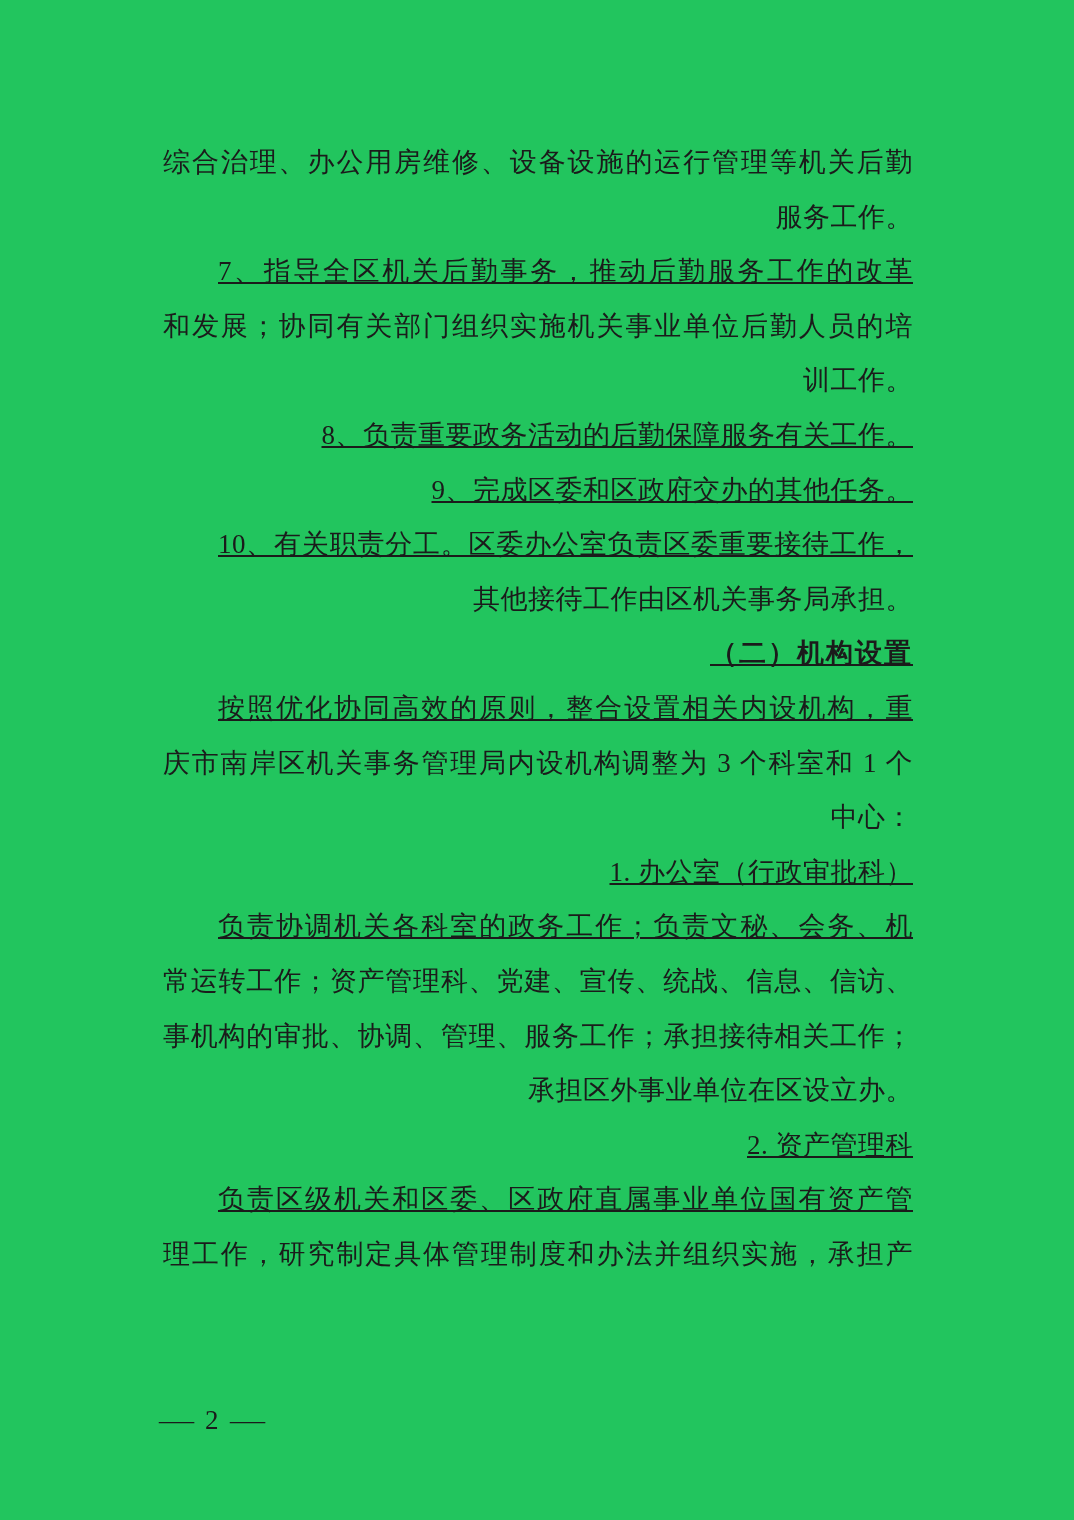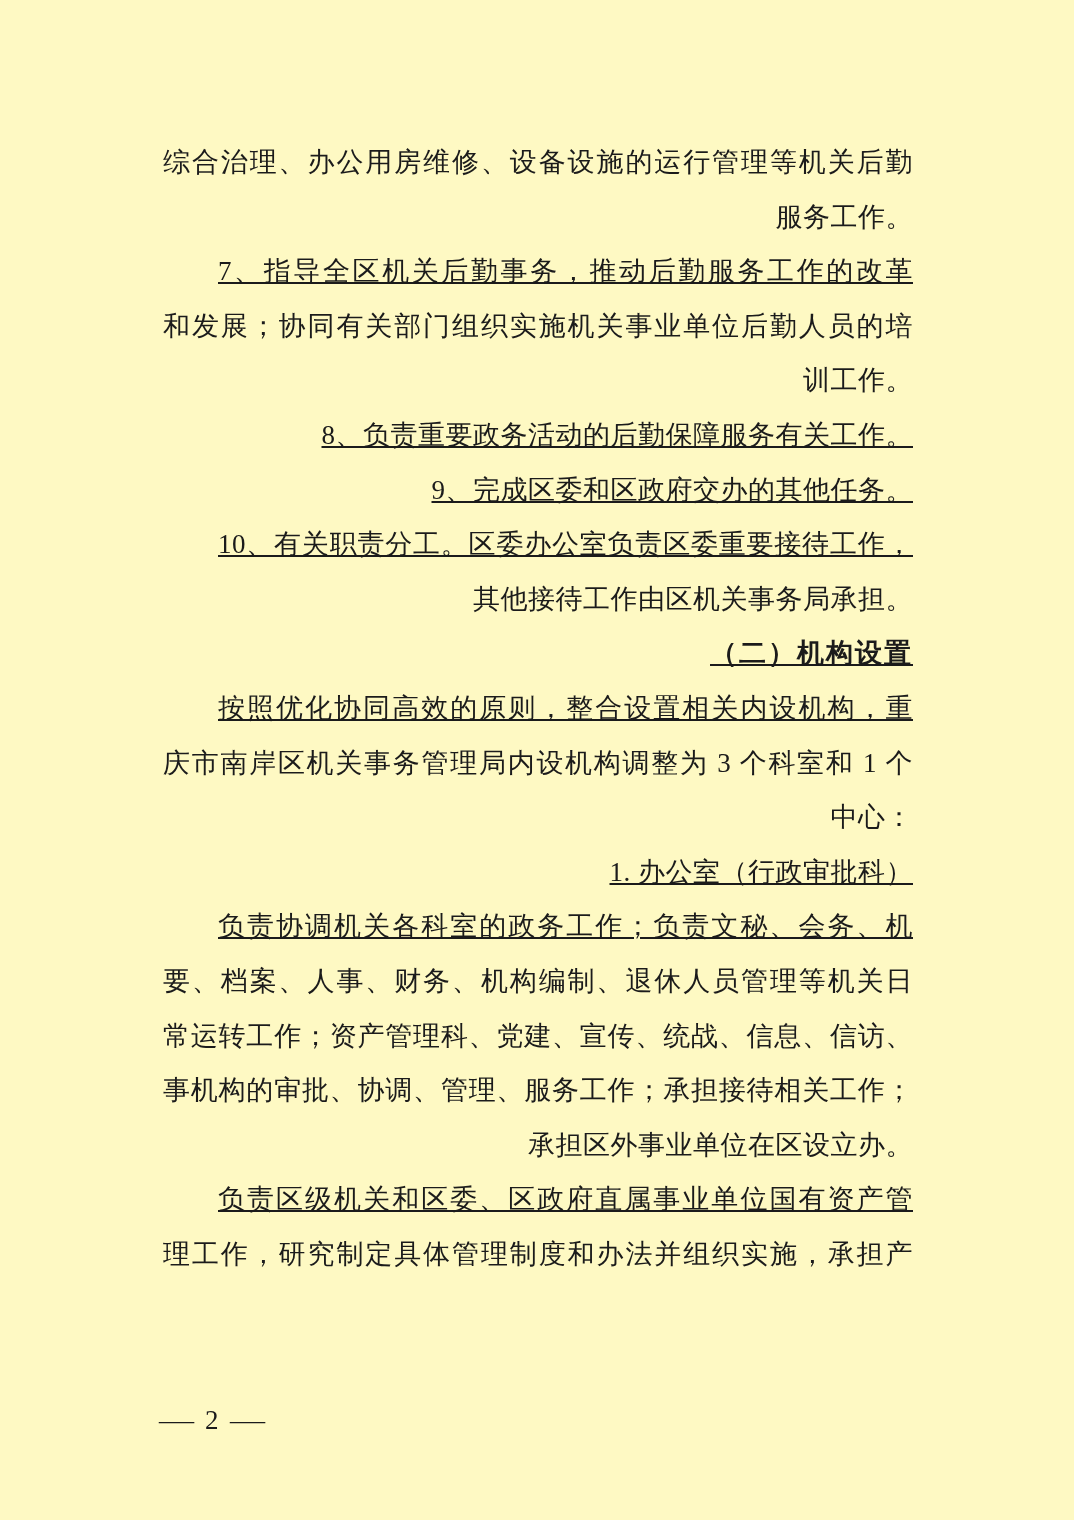--- a/index.html
+++ b/index.html
@@ -6,21 +6,21 @@
   body{
     width:1074px;height:1520px;
     background:#ffffff;
     font-family:"Liberation Serif","DejaVu Serif",serif;
     color:#1b1b1b;
     -webkit-font-smoothing:antialiased;
   }
   .page{
     position:relative;
     width:1074px;height:1520px;
-    background:#fef9c3;
+    background:#22c55e;
     overflow:hidden;
   }
   .body-text{
     position:absolute;
     left:163px;
     top:135px;
     width:750px;
   }
   .line{
     height:54.6px;
@@ -74,24 +74,24 @@
     <div class="line indent">8、负责重要政务活动的后勤保障服务有关工作。</div>
     <div class="line indent">9、完成区委和区政府交办的其他任务。</div>
     <div class="line indent full">10、有关职责分工。区委办公室负责区委重要接待工作，</div>
     <div class="line">其他接待工作由区机关事务局承担。</div>
     <div class="line indent heading">（二）机构设置</div>
     <div class="line indent full">按照优化协同高效的原则，整合设置相关内设机构，重</div>
     <div class="line full">庆市南岸区机关事务管理局内设机构调整为 3 个科室和 1 个</div>
     <div class="line">中心：</div>
     <div class="line indent">1. 办公室（行政审批科）</div>
     <div class="line indent full">负责协调机关各科室的政务工作；负责文秘、会务、机</div>
-    <div class="line full">要、档案、人事、财务、机构编制、退休人员管理等机关日</div>
     <div class="line full">常运转工作；资产管理科、党建、宣传、统战、信息、信访、</div>
     <div class="line full">事机构的审批、协调、管理、服务工作；承担接待相关工作；</div>
     <div class="line">承担区外事业单位在区设立办。</div>
+    <div class="line indent">2. 资产管理科</div>
     <div class="line indent full">负责区级机关和区委、区政府直属事业单位国有资产管</div>
     <div class="line full">理工作，研究制定具体管理制度和办法并组织实施，承担产</div>
   </div>
 
   <div class="footer">
     <span class="dash">—</span>
     <span class="num">2</span>
     <span class="dash">—</span>
   </div>
 </div>

